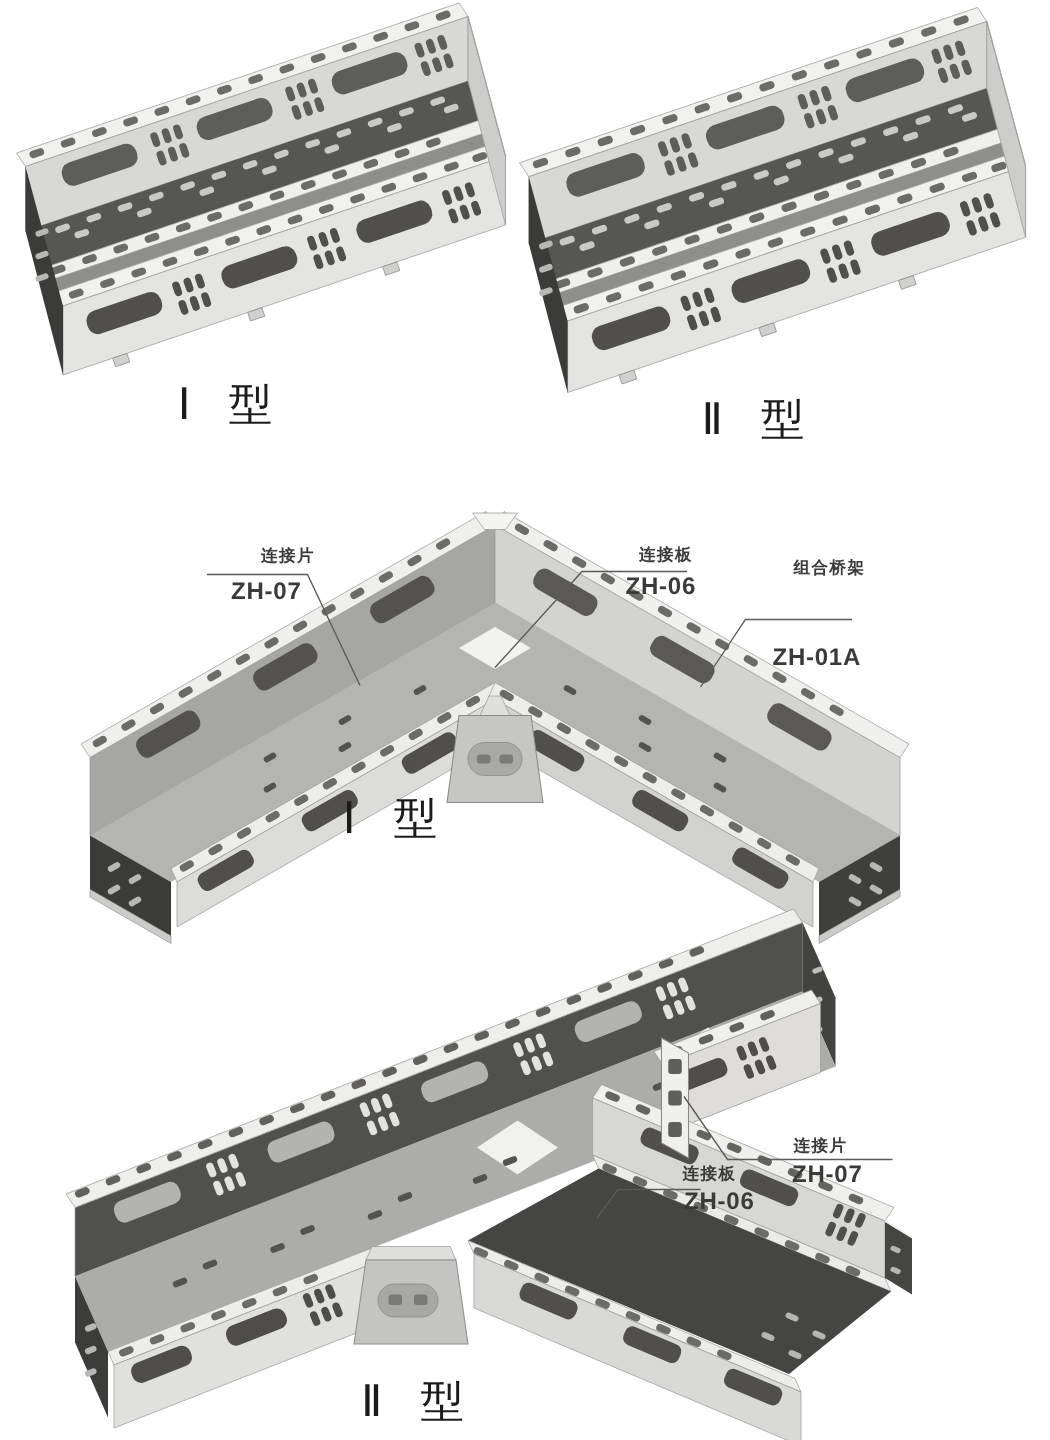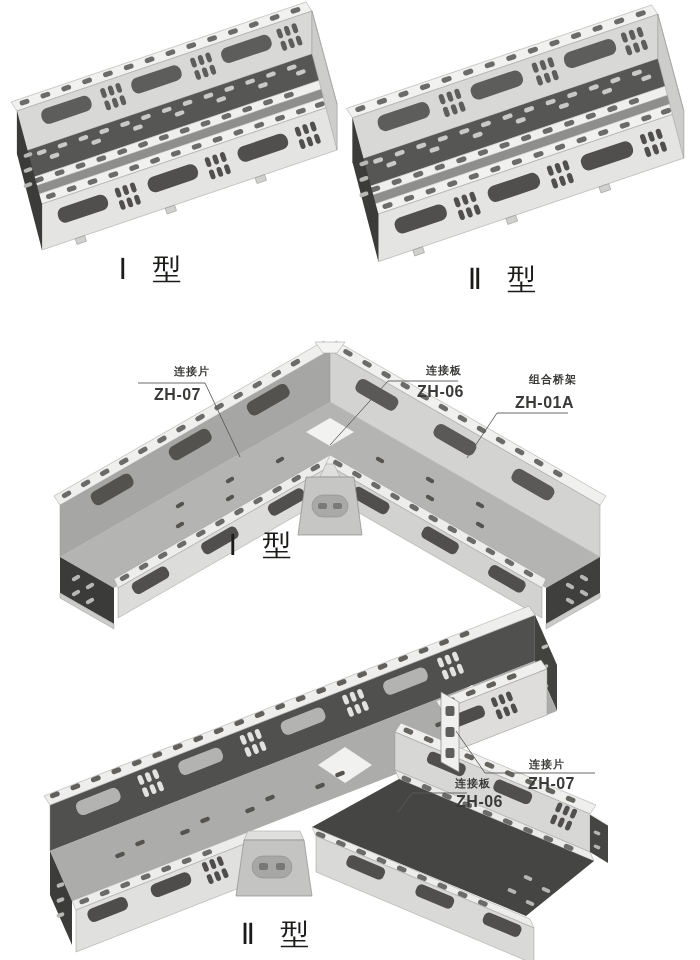--- a/index.html
+++ b/index.html
@@ -510,21 +510,21 @@
 <div class="type-label" style="left:97px;top:258px">Ⅰ 型</div>
 <div class="type-label" style="left:449px;top:268px">Ⅱ 型</div>
 
 <div class="callout-name" style="left:120px;top:364px">连接片</div>
 <div class="callout-code" style="left:111px;top:388px">ZH-07</div>
 
 <div class="callout-name" style="left:372px;top:363px">连接板</div>
 <div class="callout-code" style="left:374px;top:385px">ZH-06</div>
 
 <div class="callout-name" style="left:487px;top:372px">组合桥架</div>
-<div class="callout-code" style="left:484px;top:396px">ZH-01A</div>
+<div class="callout-code" style="left:484px;top:432px">ZH-01A</div>
 
 <div class="type-label" style="left:207px;top:534px">Ⅰ 型</div>
 
 <div class="callout-name" style="left:475px;top:757px">连接片</div>
 <div class="callout-code" style="left:485px;top:777px">ZH-07</div>
 
 <div class="callout-name" style="left:401px;top:776px">连接板</div>
 <div class="callout-code" style="left:413px;top:795px">ZH-06</div>
 
 <div class="type-label" style="left:222px;top:923px">Ⅱ 型</div>

